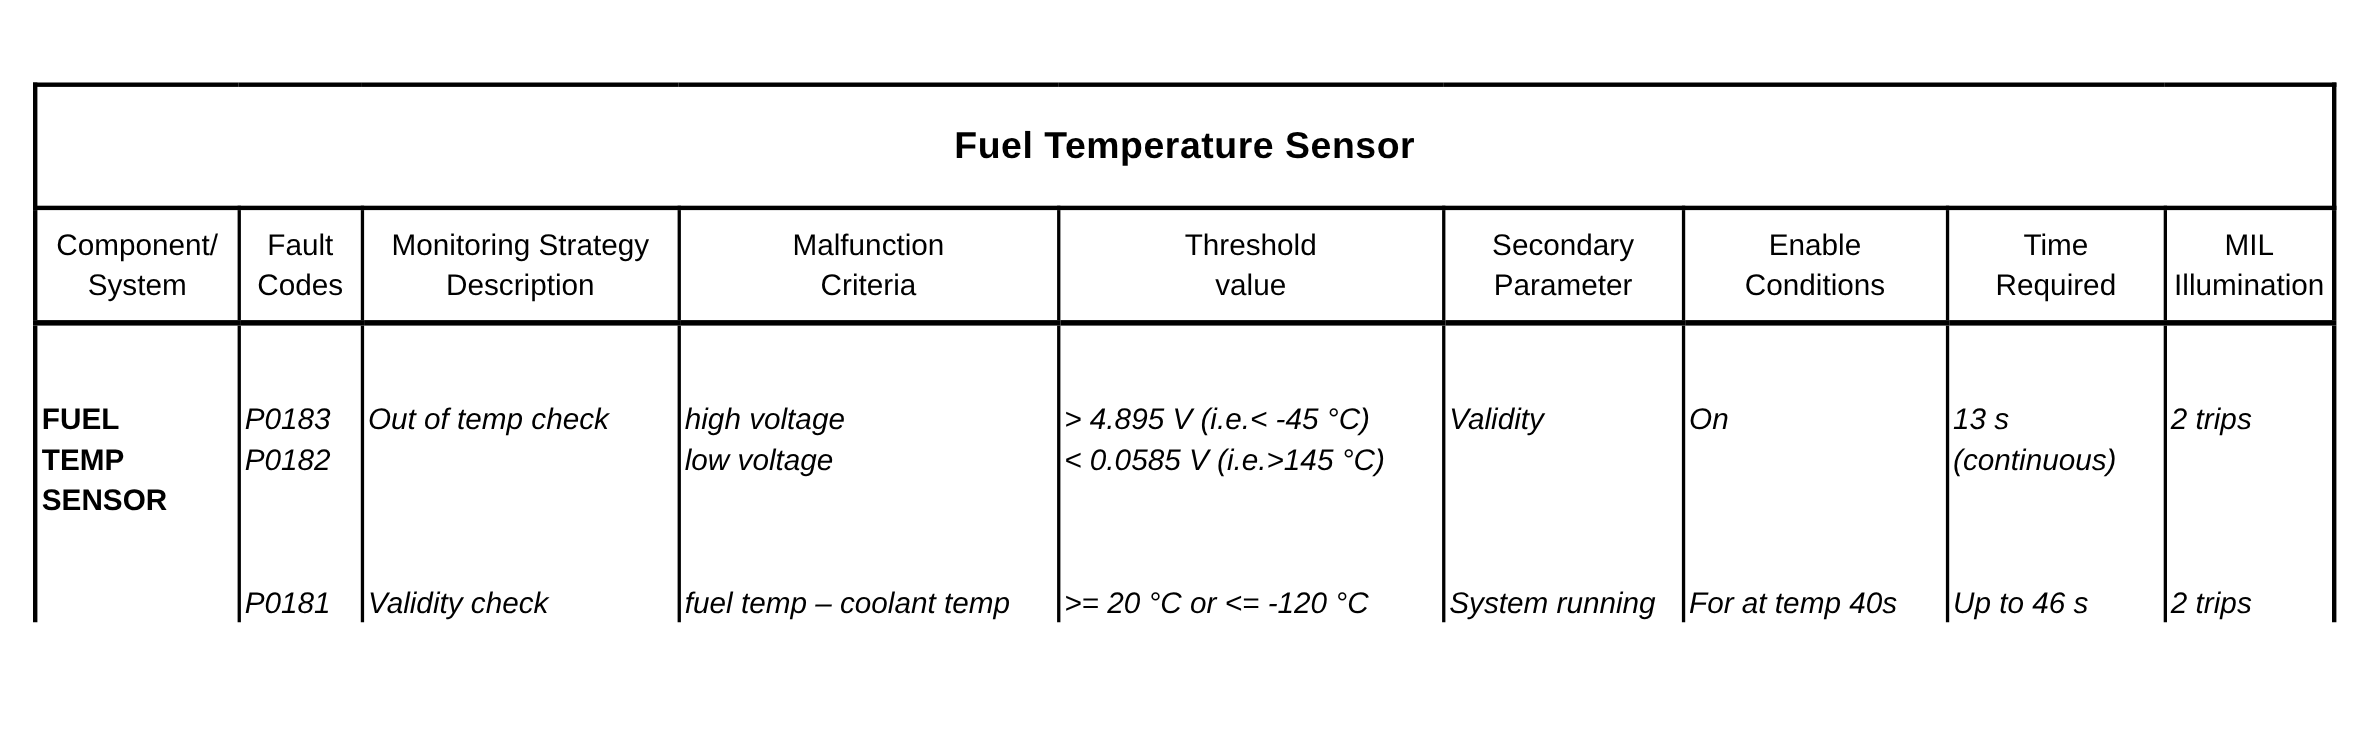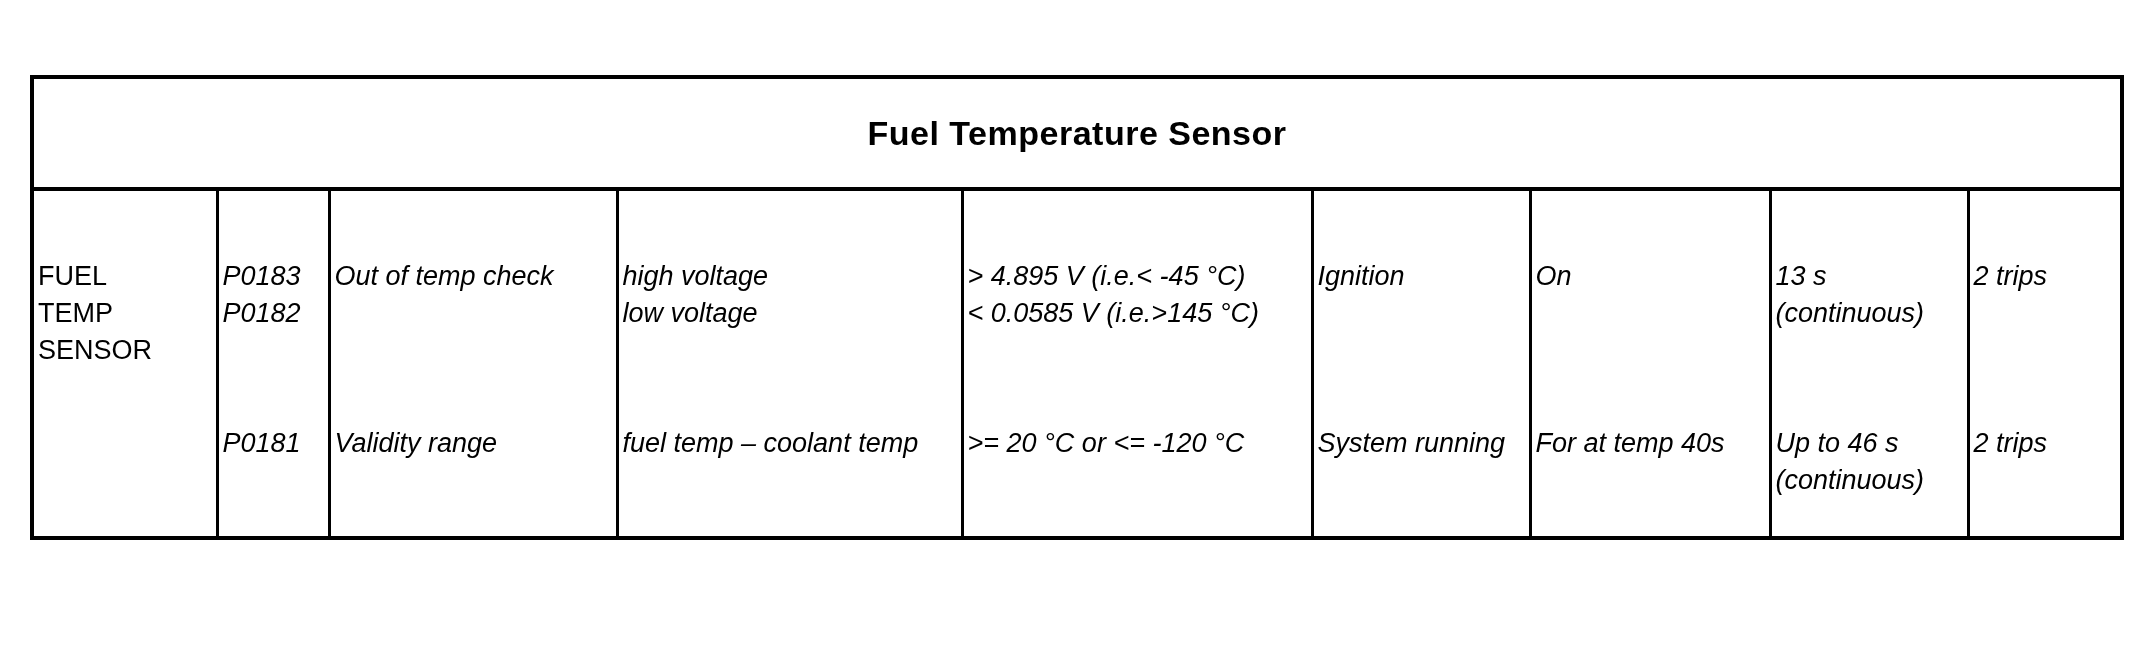--- a/index.html
+++ b/index.html
@@ -53,21 +53,21 @@
   }
   tr.body-row td {
     height: 264px;
     vertical-align: top;
     font-size: 27px;
     line-height: 37px;
     padding: 0 4px;
     border-bottom: 4px solid #000;
   }
   .comp-cell-text {
-    font-weight: normal;
+    font-weight: bold;
     padding-top: 30px;
   }
   .entry {
     box-sizing: border-box;
     font-style: italic;
   }
   .entry-a {
     height: 160px;
     padding-top: 30px;
   }
@@ -100,47 +100,67 @@
         <col style="width:350px">
         <col style="width:218px">
         <col style="width:240px">
         <col style="width:198px">
         <col style="width:154px">
       </colgroup>
       <tbody>
           <tr class="title-row">
         <td colspan="9">Fuel Temperature Sensor</td>
       </tr>
+      <tr class="header-row">
+        <th>Component/
+System</th>
+        <th>Fault
+Codes</th>
+        <th>Monitoring Strategy
+Description</th>
+        <th>Malfunction
+Criteria</th>
+        <th>Threshold
+value</th>
+        <th>Secondary
+Parameter</th>
+        <th>Enable
+Conditions</th>
+        <th>Time
+Required</th>
+        <th>MIL
+Illumination</th>
+      </tr>
       <tr class="body-row">
         <td>
           <div class="comp-cell-text">FUEL
 TEMP
 SENSOR</div>
         </td>
         <td>
           <div class="entry entry-a">P0183
 P0182</div>
           <div class="entry entry-b">P0181</div>
         </td>
         <td>
           <div class="entry entry-a">Out of temp check</div>
-          <div class="entry entry-b">Validity range</div>
+          <div class="entry entry-b">Validity check</div>
         </td>
         <td>
           <div class="entry entry-a">high voltage
 low voltage</div>
           <div class="entry entry-b">fuel temp – coolant temp</div>
         </td>
         <td>
           <div class="entry entry-a">&gt; 4.895 V (i.e.&lt; -45 °C)
 &lt; 0.0585 V (i.e.&gt;145 °C)</div>
           <div class="entry entry-b">&gt;= 20 °C or &lt;= -120 °C</div>
         </td>
         <td>
-          <div class="entry entry-a">Ignition</div>
+          <div class="entry entry-a">Validity</div>
           <div class="entry entry-b">System running</div>
         </td>
         <td>
           <div class="entry entry-a">On</div>
           <div class="entry entry-b">For at temp 40s</div>
         </td>
         <td>
           <div class="entry entry-a">13 s
 (continuous)</div>
           <div class="entry entry-b">Up to 46 s

